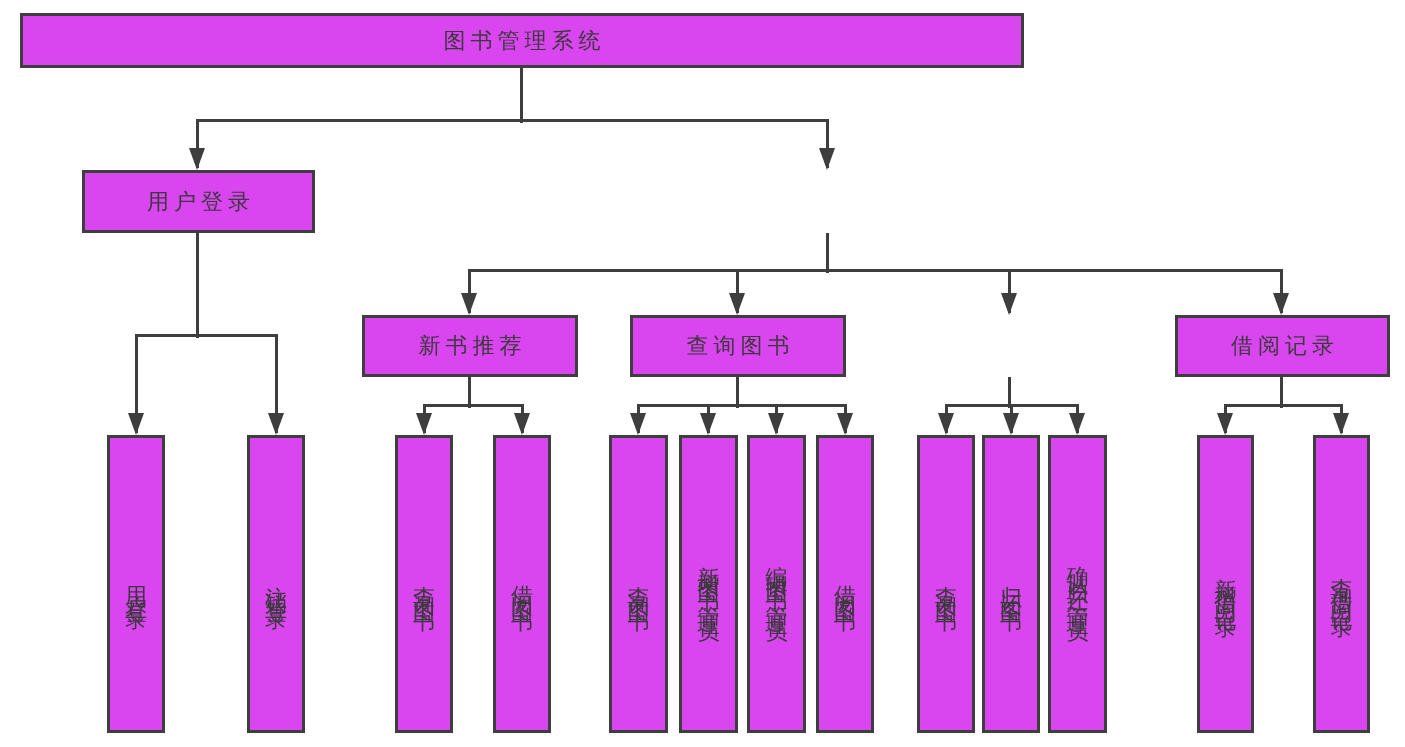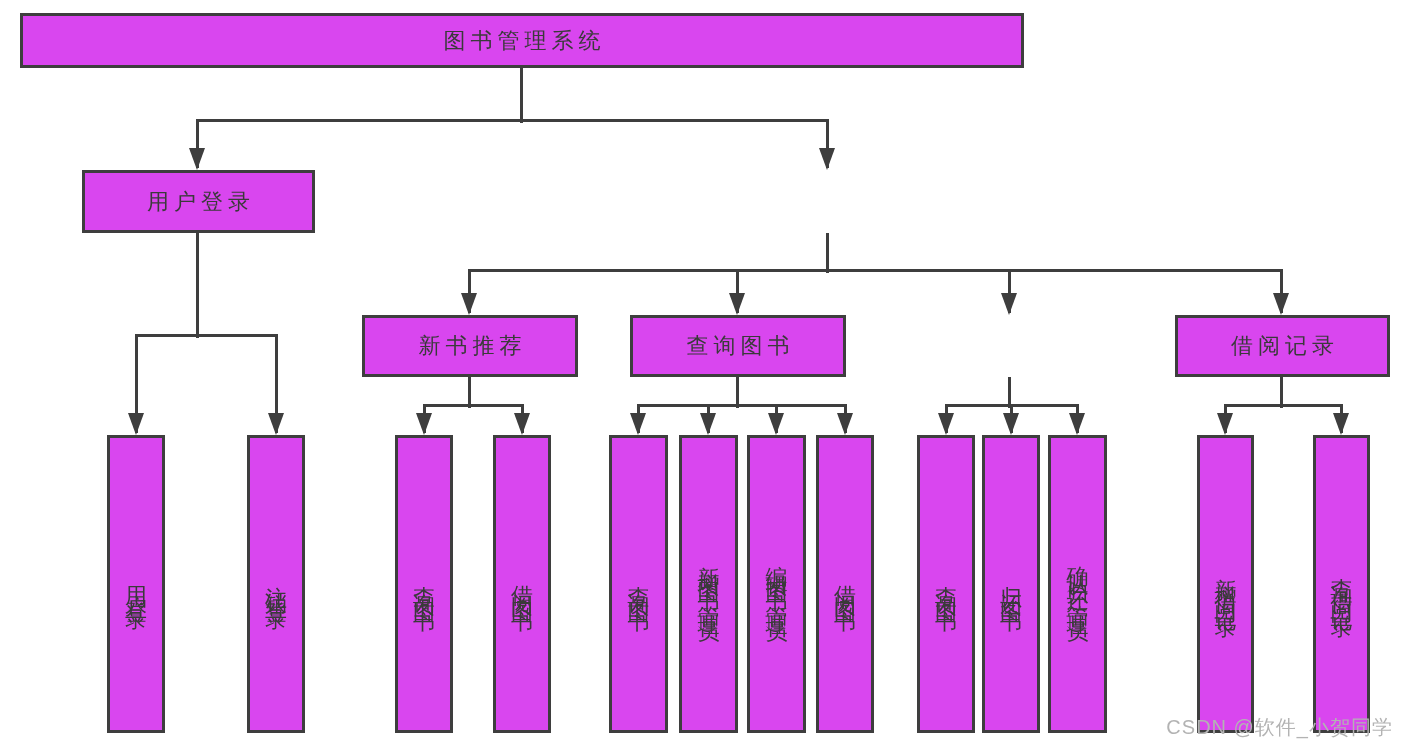--- a/index.html
+++ b/index.html
@@ -65,21 +65,20 @@
     letter-spacing: 1px;
     color: var(--wm, #b3b3b3);
     z-index: 5;
     white-space: nowrap;
   }
 </style>
 </head>
 <body>
 
 <div class="canvas" id="canvas" style="--bg: #ffffff; --line: #3e3e3e; --border: #3e3e3e; --text: #3a3a3a; --wm: #b3b3b3;">
-  <div class="watermark">CSDN @软件_小贺同学</div>
 <div class="line v" style="left: 520px; top: 68px; height: 55px;"></div>
     <div class="line v" style="left: 195.5px; top: 233px; height: 105px;"></div>
     <div class="line v" style="left: 825.5px; top: 233px; height: 40px;"></div>
     <div class="line v" style="left: 467.5px; top: 377px; height: 31px;"></div>
     <div class="line v" style="left: 735.5px; top: 377px; height: 31px;"></div>
     <div class="line v" style="left: 1007.5px; top: 377px; height: 31px;"></div>
     <div class="line v" style="left: 1279.5px; top: 377px; height: 31px;"></div>
     <div class="line h" style="top: 118.5px; left: 195.5px; width: 633.5px;"></div>
     <div class="line h" style="top: 333.5px; left: 134.5px; width: 143px;"></div>
     <div class="line h" style="top: 268.5px; left: 467.5px; width: 815.5px;"></div>

